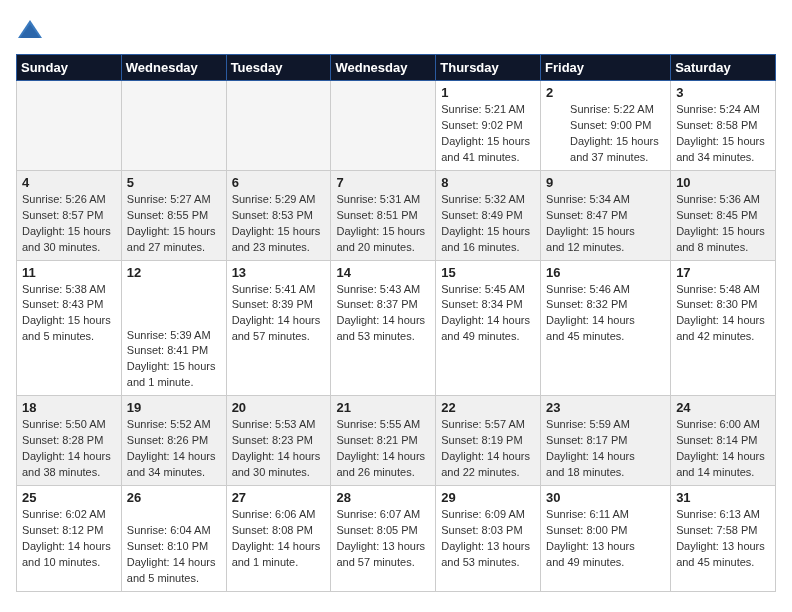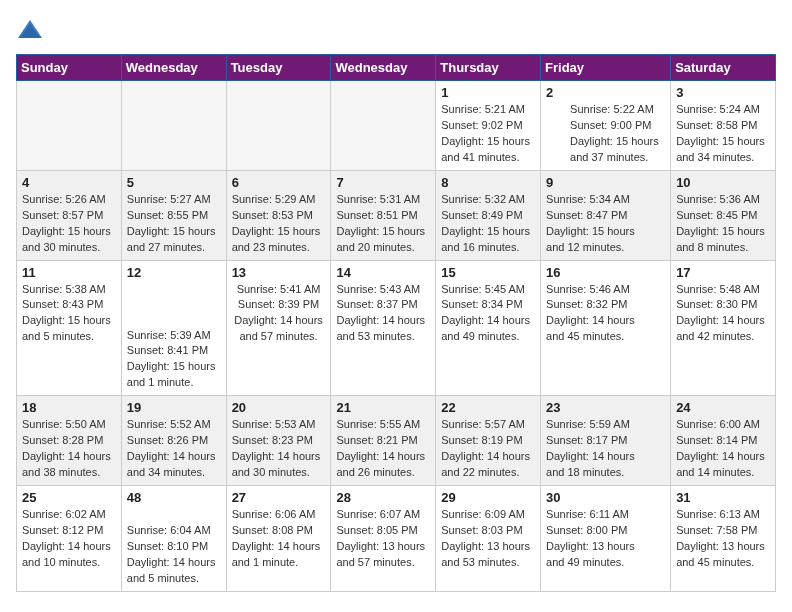--- a/index.html
+++ b/index.html
@@ -51,21 +51,21 @@
     .location {
       font-size: 16px;
       color: #444;
       font-weight: normal;
     }
     table {
       width: 100%;
       border-collapse: collapse;
     }
     th {
-      background-color: #701a75;
+      background-color: #0f172a;
       color: #fff;
       font-size: 13px;
       font-weight: bold;
       padding: 5px 4px;
       text-align: left;
       border: 1px solid #2a5a9f;
     }
     td {
       border: 1px solid #ccc;
       vertical-align: top;
@@ -214,21 +214,21 @@
         </td>
         <td>
           <span class="day-number">12</span>
           <div class="day-info" style="white-space: pre-line; margin-top: 48px;">Sunrise: 5:39 AM
 Sunset: 8:41 PM
 Daylight: 15 hours
 and 1 minute.</div>
         </td>
         <td>
           <span class="day-number">13</span>
-          <div class="day-info" style="white-space: pre-line; text-align: center;">Sunrise: 5:41 AM
+          <div class="day-info" style="white-space: pre-line;">Sunrise: 5:41 AM
 Sunset: 8:39 PM
 Daylight: 14 hours
 and 57 minutes.</div>
         </td>
         <td>
           <span class="day-number">14</span>
           <div class="day-info" style="white-space: pre-line;">Sunrise: 5:43 AM
 Sunset: 8:37 PM
 Daylight: 14 hours
 and 53 minutes.</div>
@@ -308,21 +308,21 @@
       </tr>
       <tr>
         <td>
           <span class="day-number">25</span>
           <div class="day-info" style="white-space: pre-line;">Sunrise: 6:02 AM
 Sunset: 8:12 PM
 Daylight: 14 hours
 and 10 minutes.</div>
         </td>
         <td>
-          <span class="day-number">48</span>
+          <span class="day-number">26</span>
           <div class="day-info" style="white-space: pre-line; margin-top: 18px;">Sunrise: 6:04 AM
 Sunset: 8:10 PM
 Daylight: 14 hours
 and 5 minutes.</div>
         </td>
         <td>
           <span class="day-number">27</span>
           <div class="day-info" style="white-space: pre-line;">Sunrise: 6:06 AM
 Sunset: 8:08 PM
 Daylight: 14 hours

